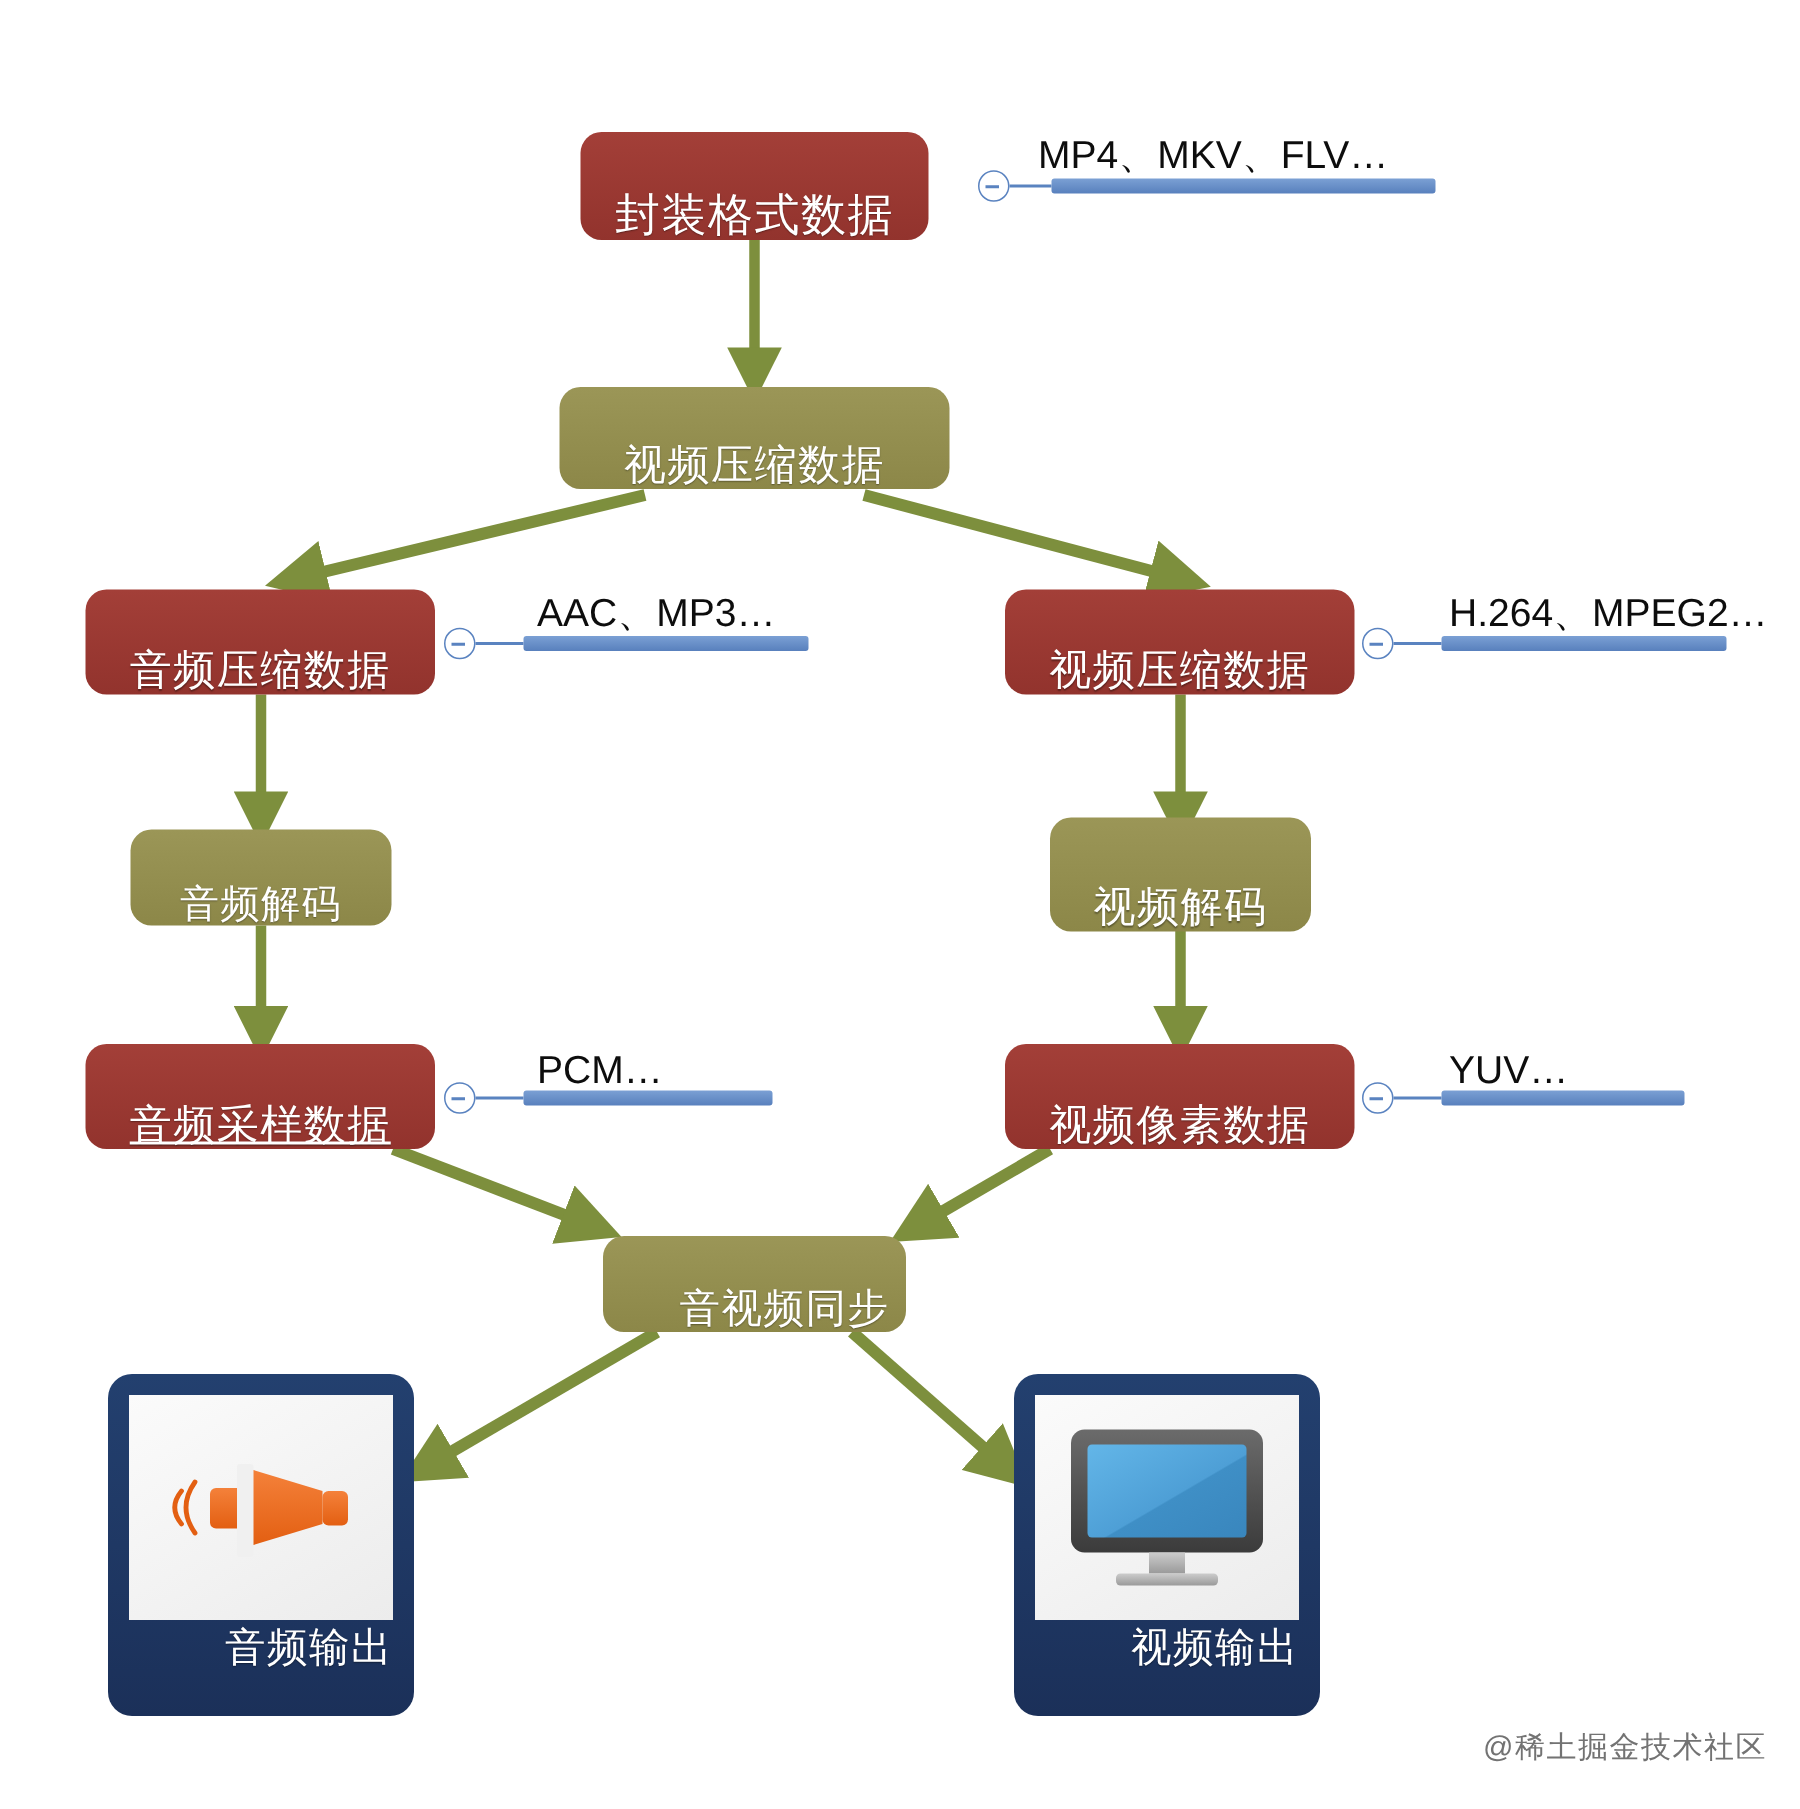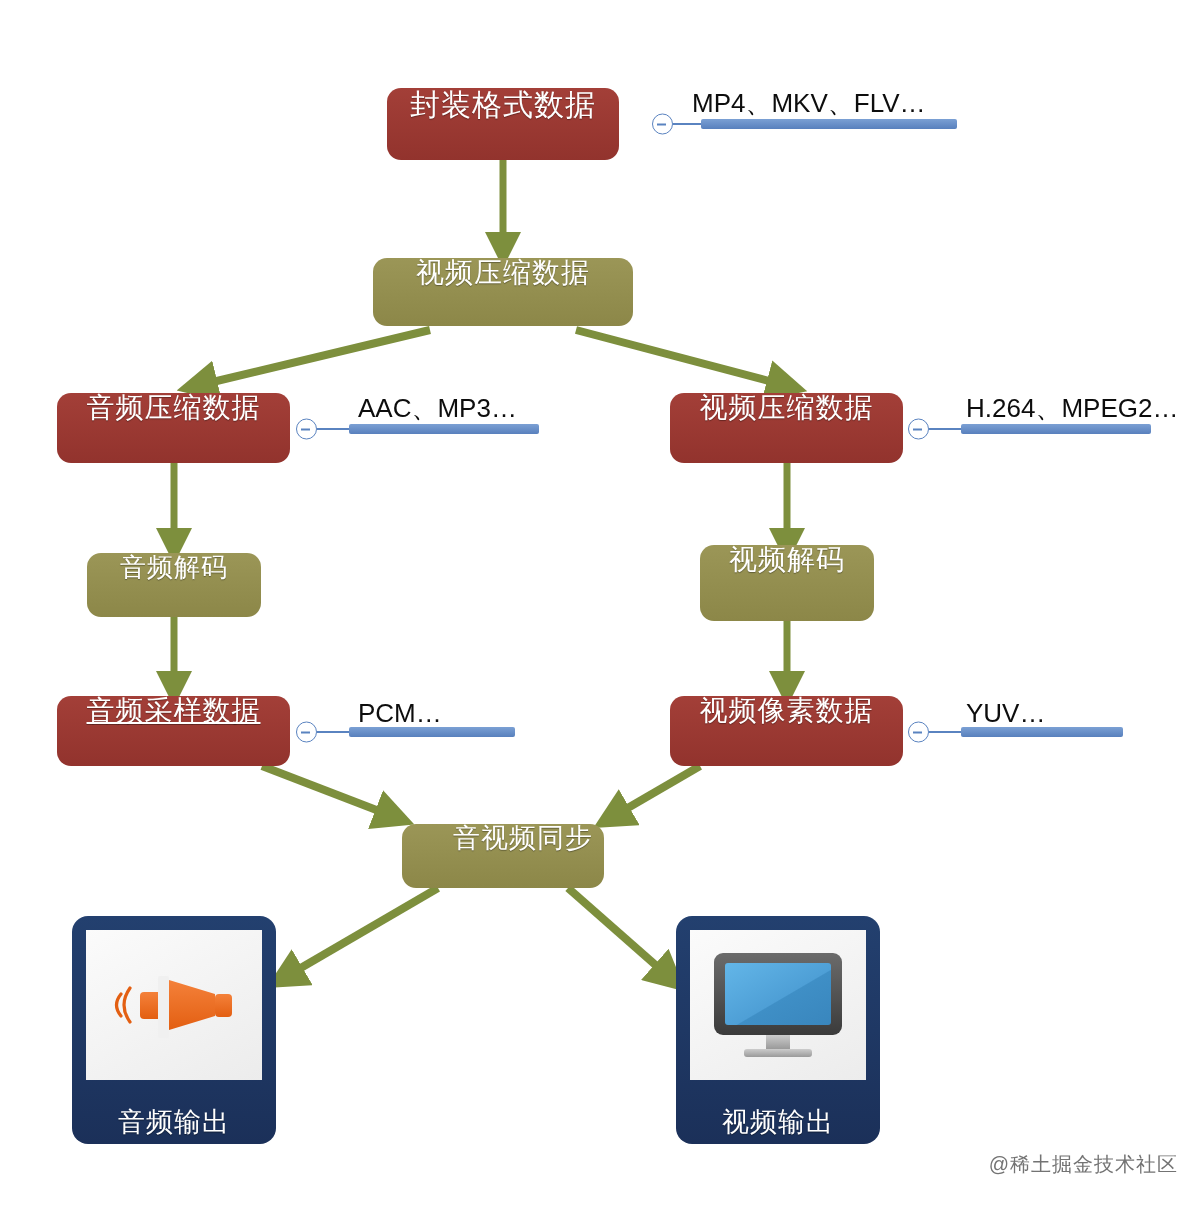--- a/index.html
+++ b/index.html
@@ -24,21 +24,21 @@
     top: 0;
     width: 1200px;
     height: 1206px;
     pointer-events: none;
   }
 
   
   .node {
     position: absolute;
     display: flex;
-    align-items: flex-start;
+    align-items: flex-end;
     justify-content: center;
     border-radius: 14px;
     color: #ffffff;
     text-align: center;
     line-height: 1.1;
     box-sizing: border-box;
     letter-spacing: 1px;
     text-shadow: 0 1px 1px rgba(0,0,0,.35);
   }
   .node.red {
@@ -122,23 +122,23 @@
     width: 176px;
     height: 150px;
     background: #f2f2f2;
     background: linear-gradient(150deg, #fbfbfb 0%, #ececec 100%);
     display: flex;
     align-items: center;
     justify-content: center;
     box-sizing: border-box;
   }
   .outcard .outlabel {
-    margin-top: 24px;
+    margin-top: 0;
     width: 176px;
-    text-align: center;
+    text-align: right;
     color: #ffffff;
     font-size: 27px;
     letter-spacing: 1px;
     text-shadow: 0 1px 1px rgba(0,0,0,.4);
     white-space: nowrap;
   }
 
   
   #watermark {
     position: absolute;

